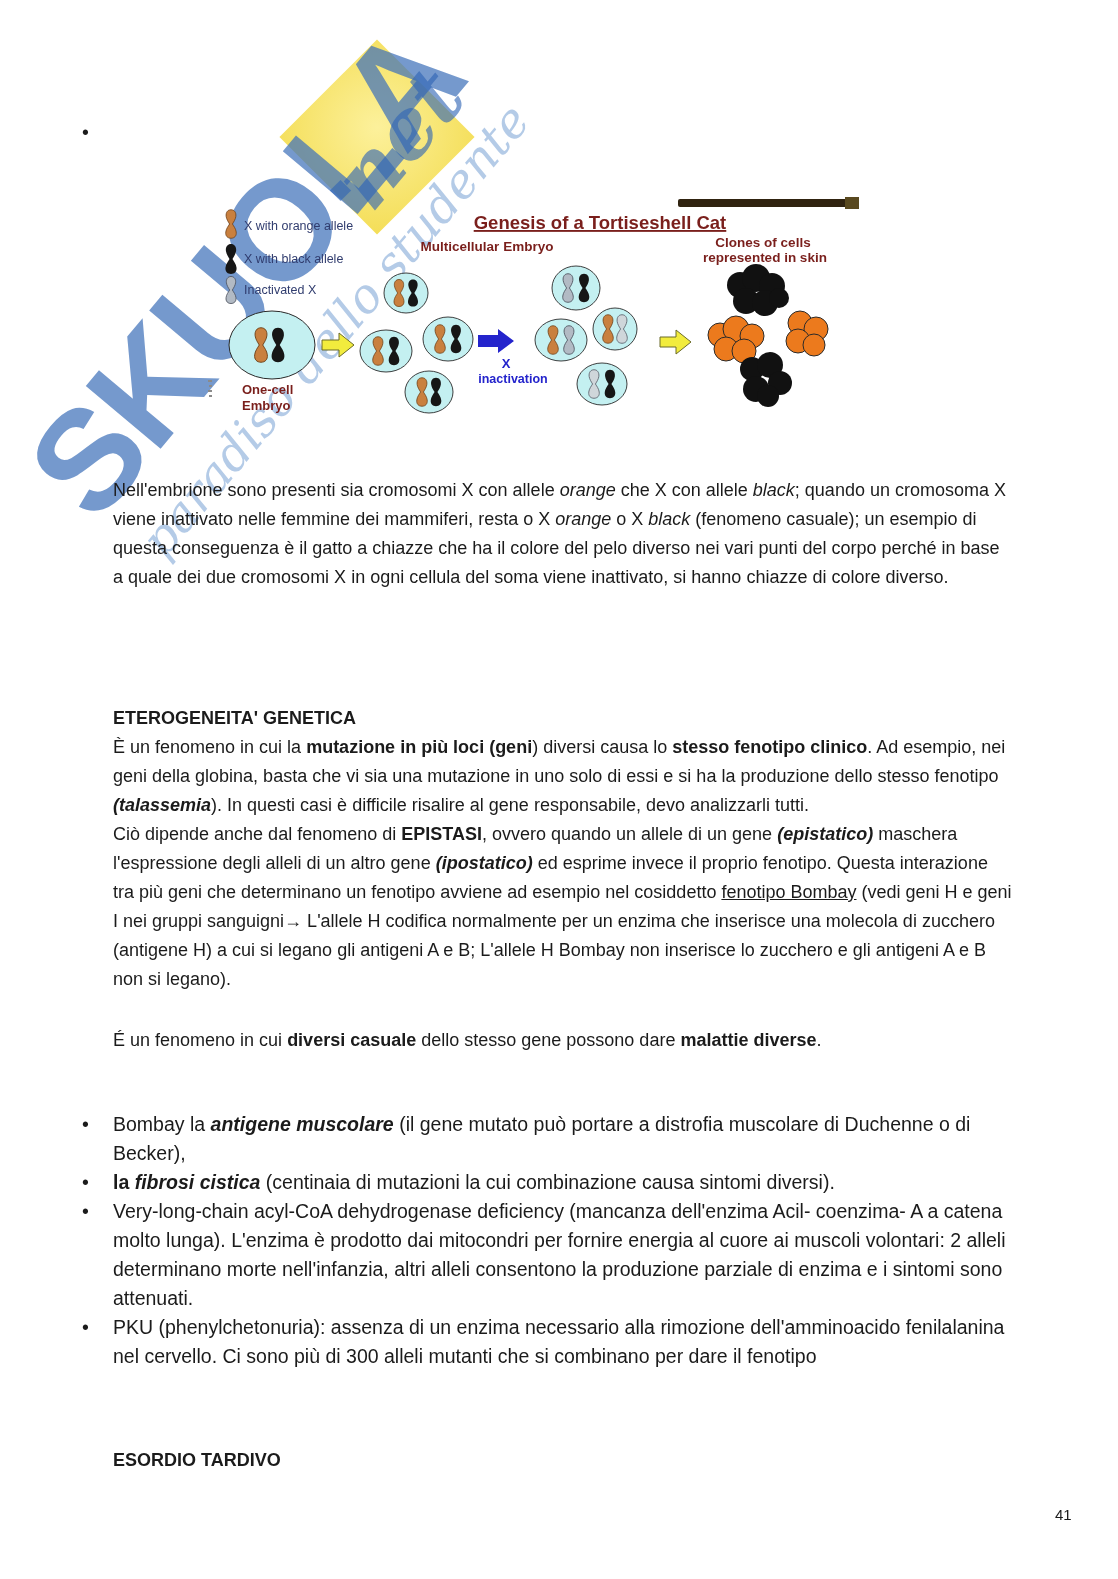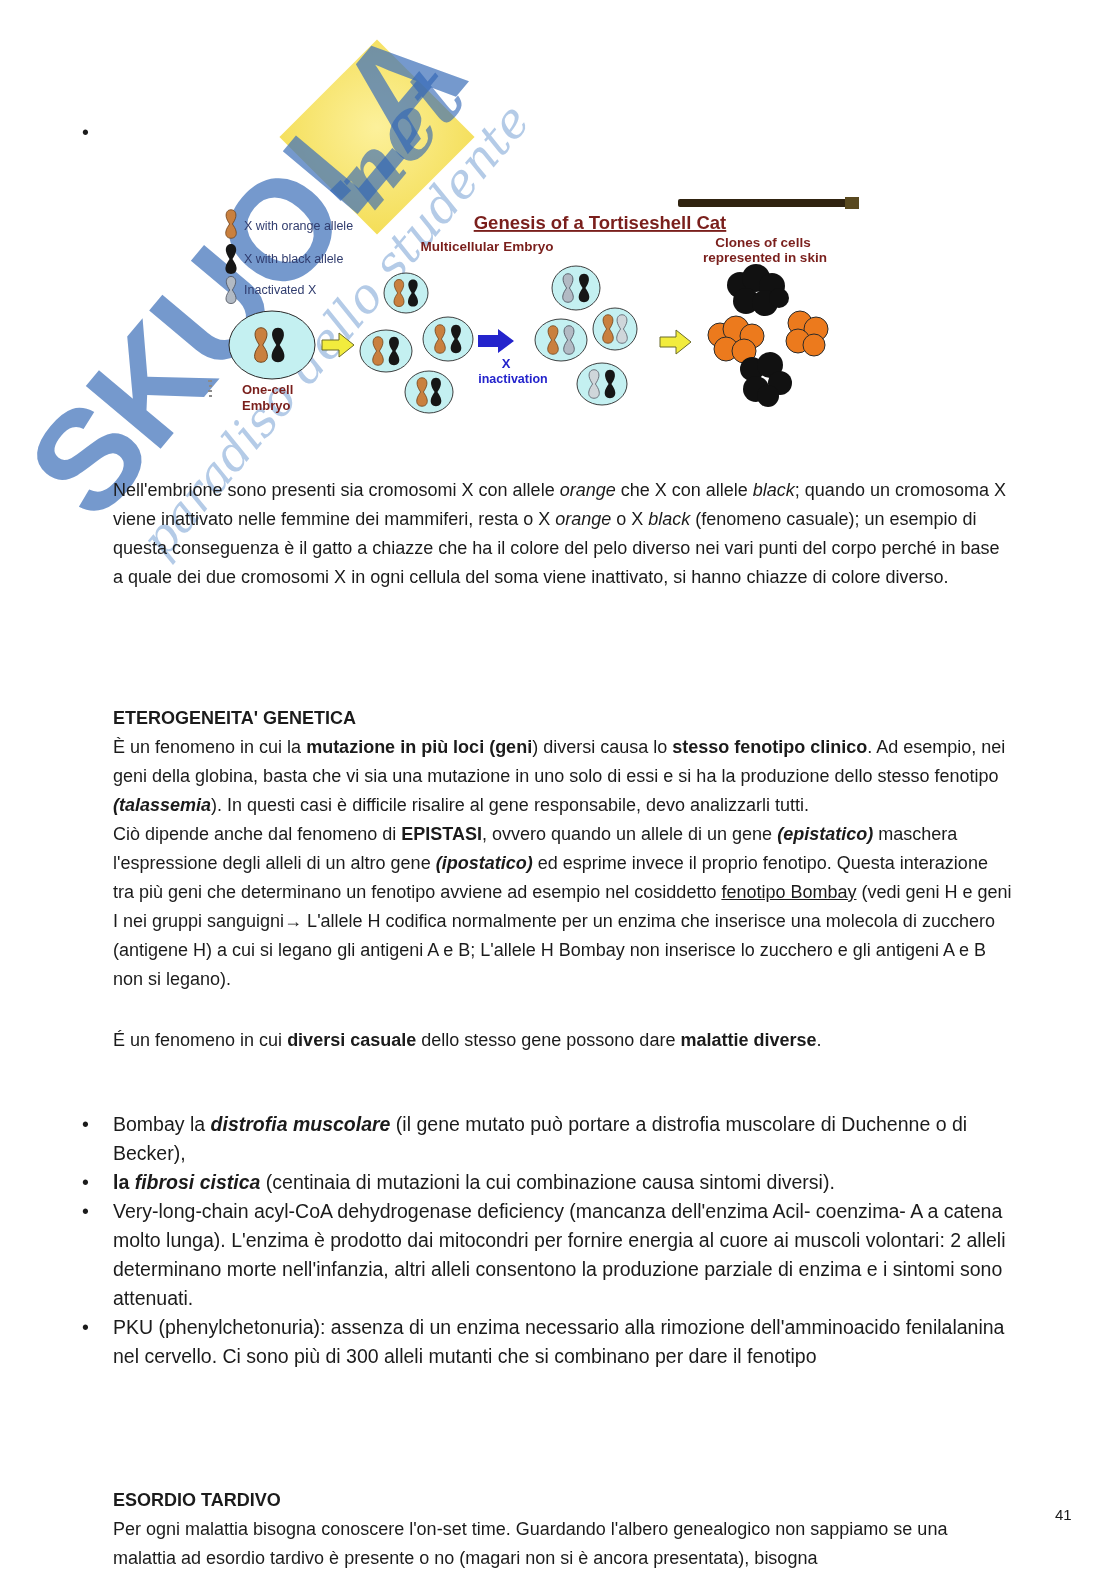--- a/index.html
+++ b/index.html
@@ -211,37 +211,36 @@
       <div><span>Ciò dipende anche dal fenomeno di </span><span class="b">EPISTASI</span><span>, ovvero quando un allele di un gene </span><span class="b i">(epistatico)</span><span> maschera l'espressione degli alleli di un altro gene </span><span class="b i">(ipostatico)</span><span> ed esprime invece il proprio fenotipo. Questa interazione tra più geni che determinano un fenotipo avviene ad esempio nel cosiddetto </span><span class="u">fenotipo Bombay</span><span> (vedi geni H e geni I nei gruppi sanguigni→ L'allele H codifica normalmente per un enzima che inserisce una molecola di zucchero (antigene H) a cui si legano gli antigeni A e B; L'allele H Bombay non inserisce lo zucchero e gli antigeni A e B non si legano).</span></div>
     </div>
 
     <div class="tb" style="top:1026px;">
       <div><span>É un fenomeno in cui </span><span class="b">diversi casuale</span><span> dello stesso gene possono dare </span><span class="b">malattie diverse</span><span>.</span></div>
     </div>
 
     <div class="blist" style="top:1110px;">
       <div class="bullet">
         <span class="marker">•</span>
-        <span><span>Bombay la </span><span class="b i">distrofia muscolare</span><span> (il gene mutato può portare a distrofia muscolare di Duchenne o di Becker),</span></span>
+        <span><span>Bombay la </span><span class="b i">antigene muscolare</span><span> (il gene mutato può portare a distrofia muscolare di Duchenne o di Becker),</span></span>
       </div>
       <div class="bullet">
         <span class="marker">•</span>
         <span><span class="b"> la </span><span class="b i">fibrosi cistica</span><span> (centinaia di mutazioni la cui combinazione causa sintomi diversi).</span></span>
       </div>
       <div class="bullet">
         <span class="marker">•</span>
         <span><span>Very-long-chain acyl-CoA dehydrogenase deficiency (mancanza dell'enzima Acil- coenzima- A a catena molto lunga). L'enzima è prodotto dai mitocondri per fornire energia al cuore ai muscoli volontari: 2 alleli determinano morte nell'infanzia, altri alleli consentono la produzione parziale di enzima e i sintomi sono attenuati.</span></span>
       </div>
       <div class="bullet">
         <span class="marker">•</span>
         <span><span>PKU (phenylchetonuria): assenza di un enzima necessario alla rimozione dell'amminoacido fenilalanina nel cervello. Ci sono più di 300 alleli mutanti che si combinano per dare il fenotipo</span></span>
       </div>
     </div>
 
-    <div class="tb" style="top:1486px;">
+    <div class="tb" style="top:1446px;">
       <div class="heading">ESORDIO TARDIVO</div>
-      <div><span>Per ogni malattia bisogna conoscere l'on-set time. Guardando l'albero genealogico non sappiamo se una malattia ad esordio tardivo è presente o no (magari non si è ancora presentata), bisogna</span></div>
     </div>
 
     <div class="pagenum">41</div>
 
   </div>
 </div>
 
 </body></html>

